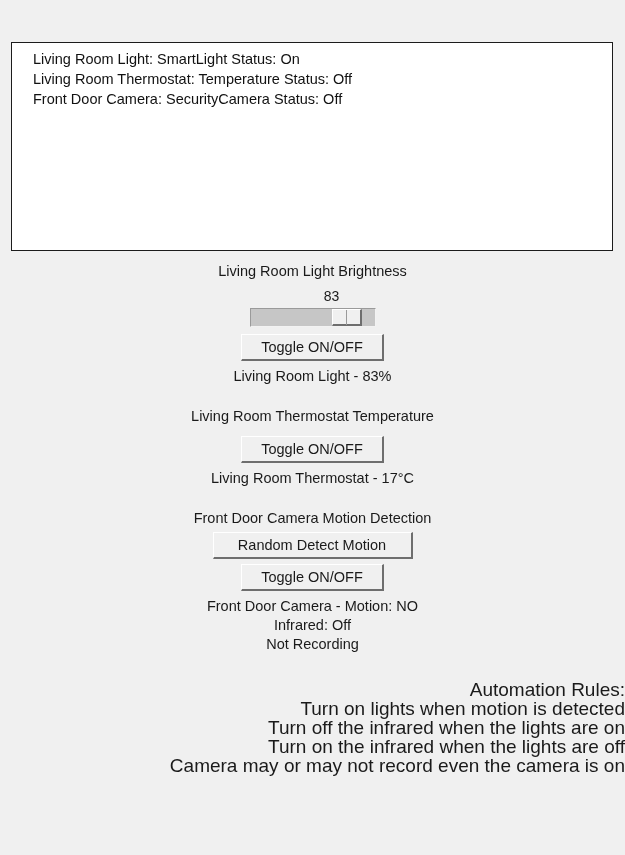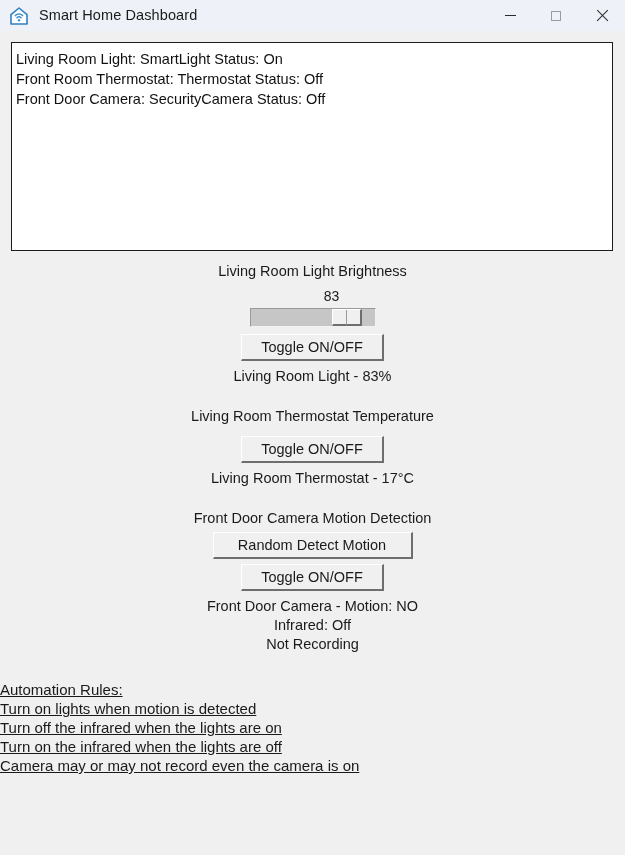--- a/index.html
+++ b/index.html
@@ -98,21 +98,21 @@
   
   .status-box {
     position: absolute;
     left: 11px;
     top: 42px;
     width: 602px;
     height: 209px;
     background: #ffffff;
     border: 1px solid #1c1c1c;
     box-sizing: border-box;
-    padding: 6px 0 0 4px;
+    padding: 6px 0 0 21px;
     overflow: hidden;
   }
   .status-line {
     font-size: 14.5px;
     color: #111111;
     line-height: 20px;
     white-space: nowrap;
   }
 
   
@@ -205,57 +205,35 @@
     line-height: 25px;
     height: 27px;
   }
 
   .btn-toggle { width: 143px; }
   .btn-random { width: 200px; }
   .rules {
     margin-top: 26px;
   }
   .rule-line {
-    text-align: left;
-    font-size: 15px;
+    text-align: right;
+    font-size: 19px;
     color: #1a1a1a;
     line-height: 19px;
-    text-decoration: underline;
   }
 </style>
 </head>
 <body>
 
 <div class="window">
 
-  <div class="titlebar">
-    <svg class="app-icon" viewBox="0 0 22 22">
-      <path d="M11 3 L19 9.6 L19 19 L3 19 L3 9.6 Z" fill="#ffffff" stroke="#2f7fc1" stroke-width="1.6" stroke-linejoin="round"></path>
-      <path d="M7.4 10.6 a5 5 0 0 1 7.2 0" fill="none" stroke="#3f90d0" stroke-width="1.5" stroke-linecap="round"></path>
-      <path d="M8.9 12.7 a3 3 0 0 1 4.2 0" fill="none" stroke="#3f90d0" stroke-width="1.5" stroke-linecap="round"></path>
-      <circle cx="11" cy="15.2" r="1.2" fill="#3f90d0"></circle>
-    </svg>
-    <div class="title-text">Smart Home Dashboard</div>
-
-    <div class="win-controls">
-      <div class="win-btn">
-        <span class="glyph-min"></span>
-      </div>
-      <div class="win-btn">
-        <span class="glyph-max"></span>
-      </div>
-      <div class="win-btn close">
-        <span class="glyph-close"></span>
-      </div>
-    </div>
-  </div>
 
   <div class="status-box">
     <div class="status-line">Living Room Light: SmartLight Status: On</div>
-    <div class="status-line">Front Room Thermostat: Thermostat Status: Off</div>
+    <div class="status-line">Living Room Thermostat: Temperature Status: Off</div>
     <div class="status-line">Front Door Camera: SecurityCamera Status: Off</div>
   </div>
 
   <div class="content">
 
     <div class="section-title">Living Room Light Brightness</div>
     <div style="height:8px"></div>
     <div class="scale">
       <div class="scale-value" style="left:62px;">83</div>
       <div class="scale-trough"></div>

